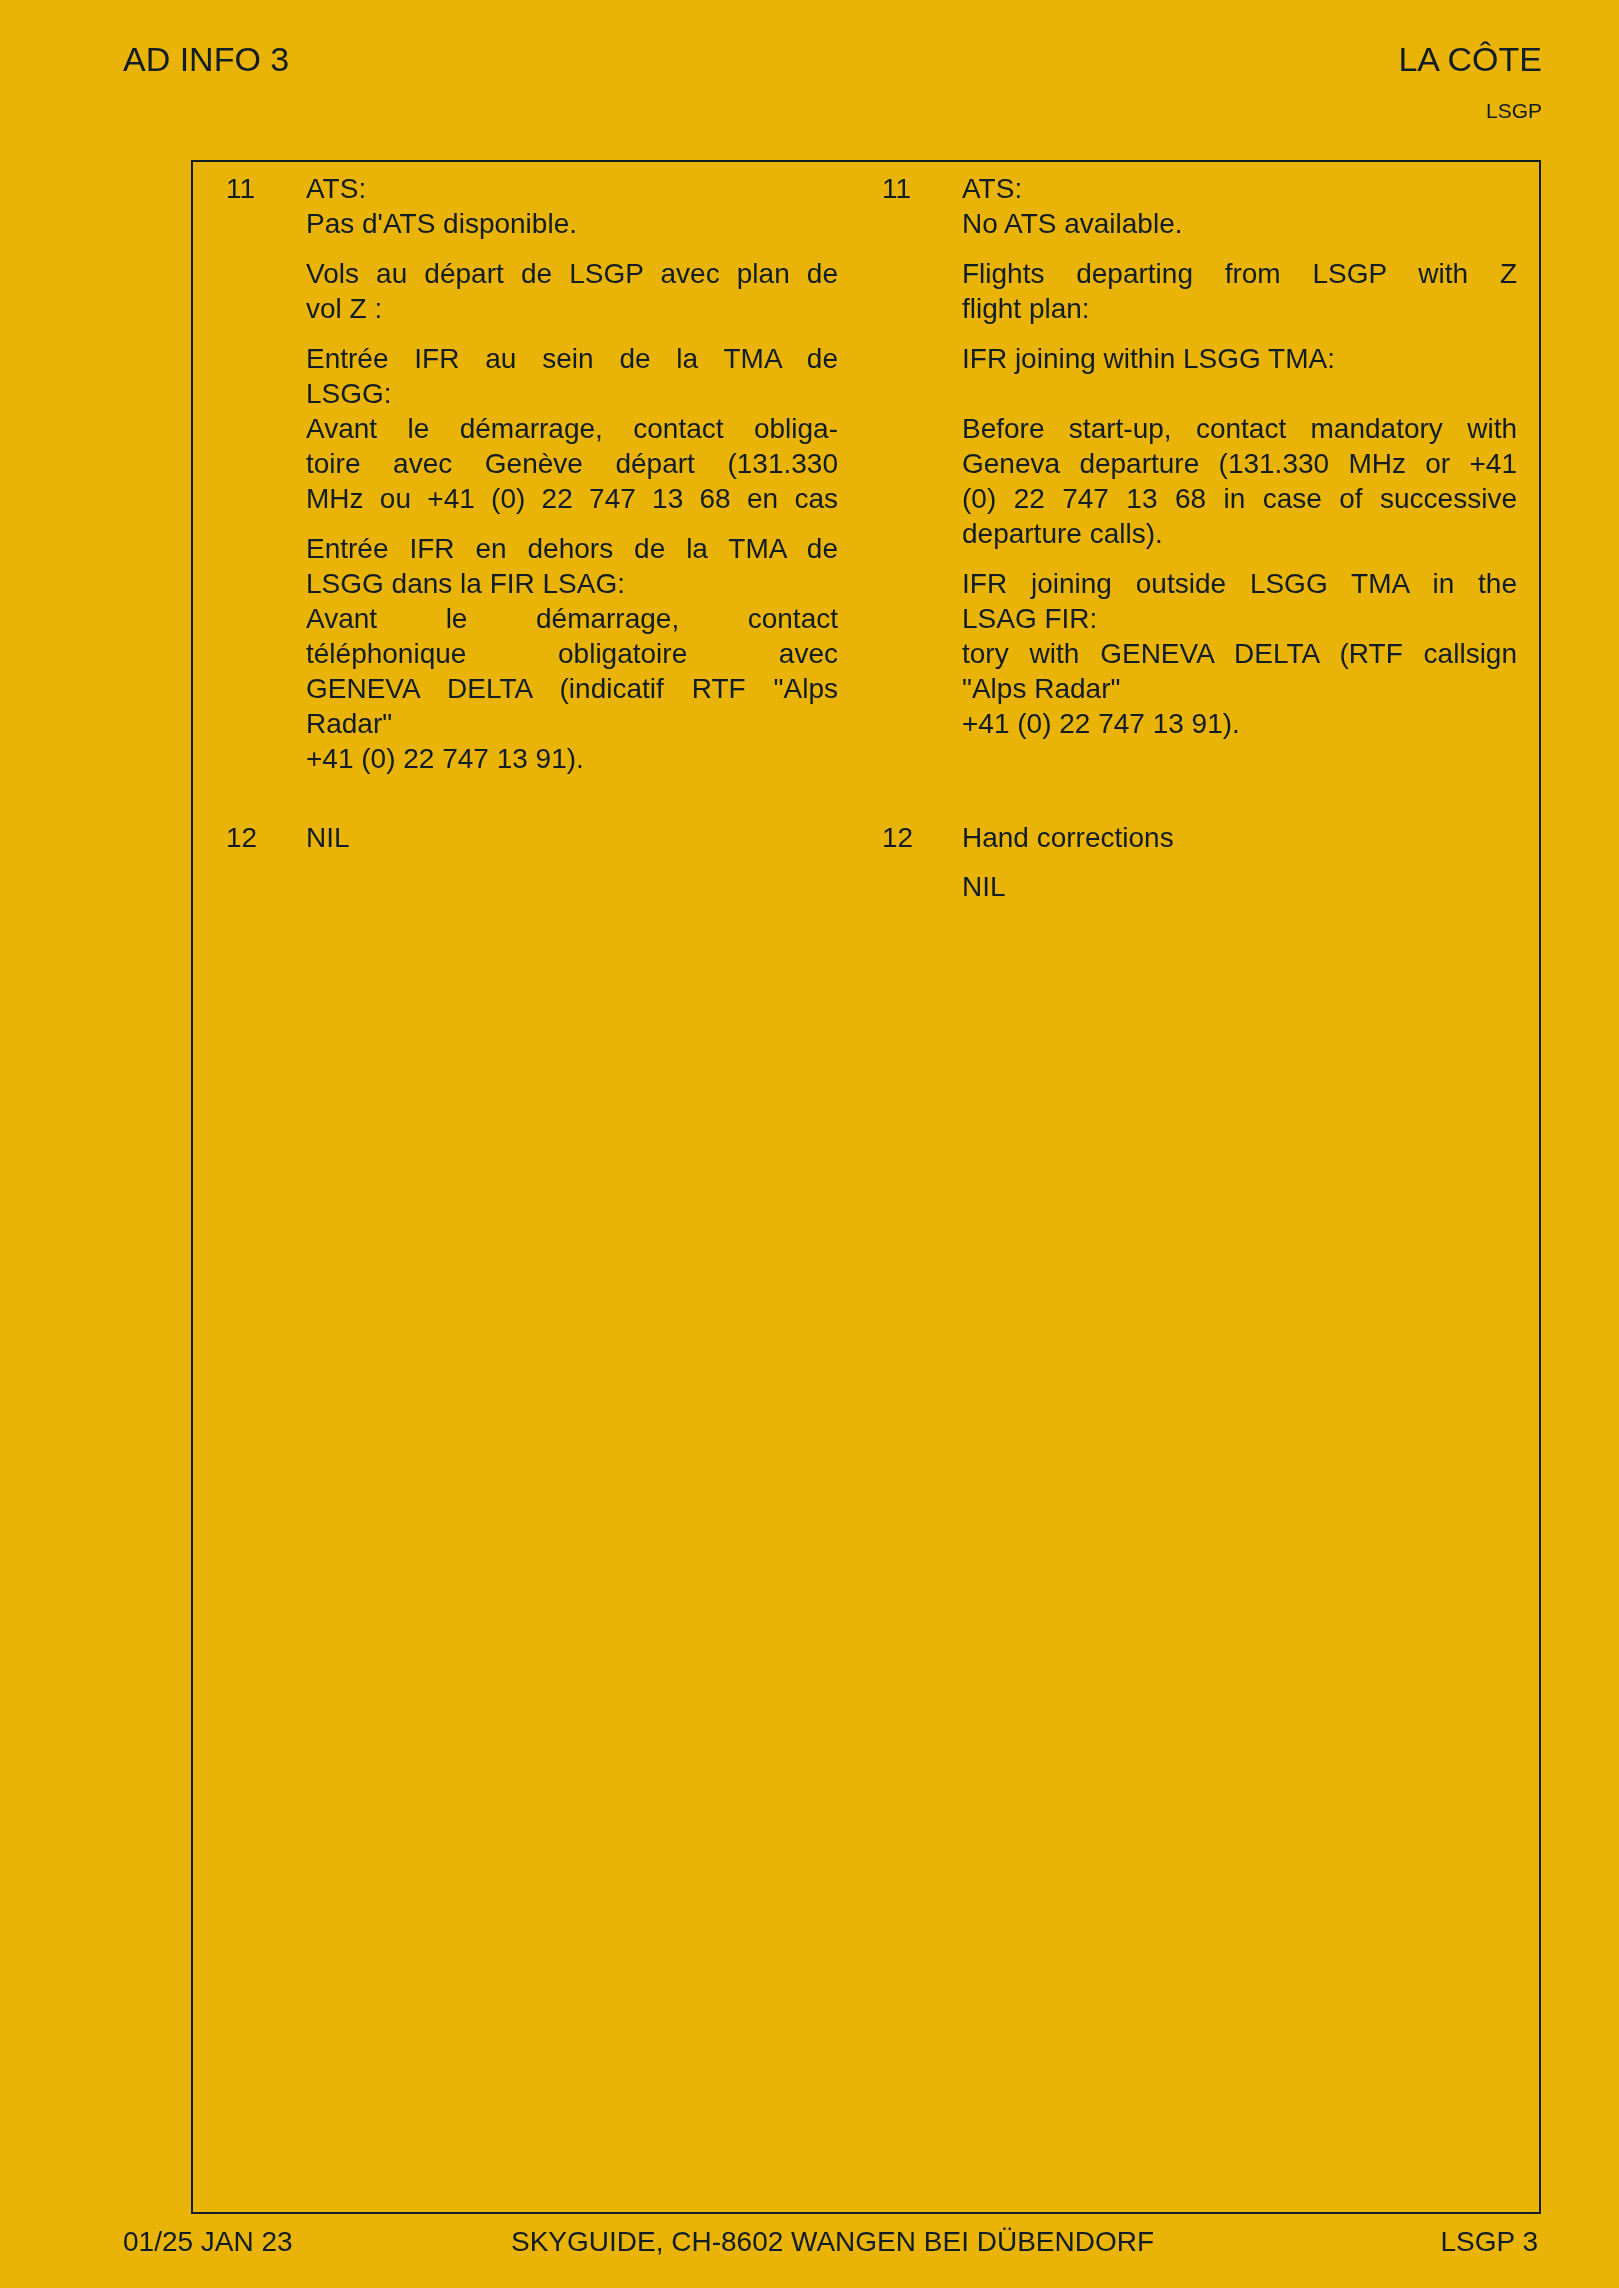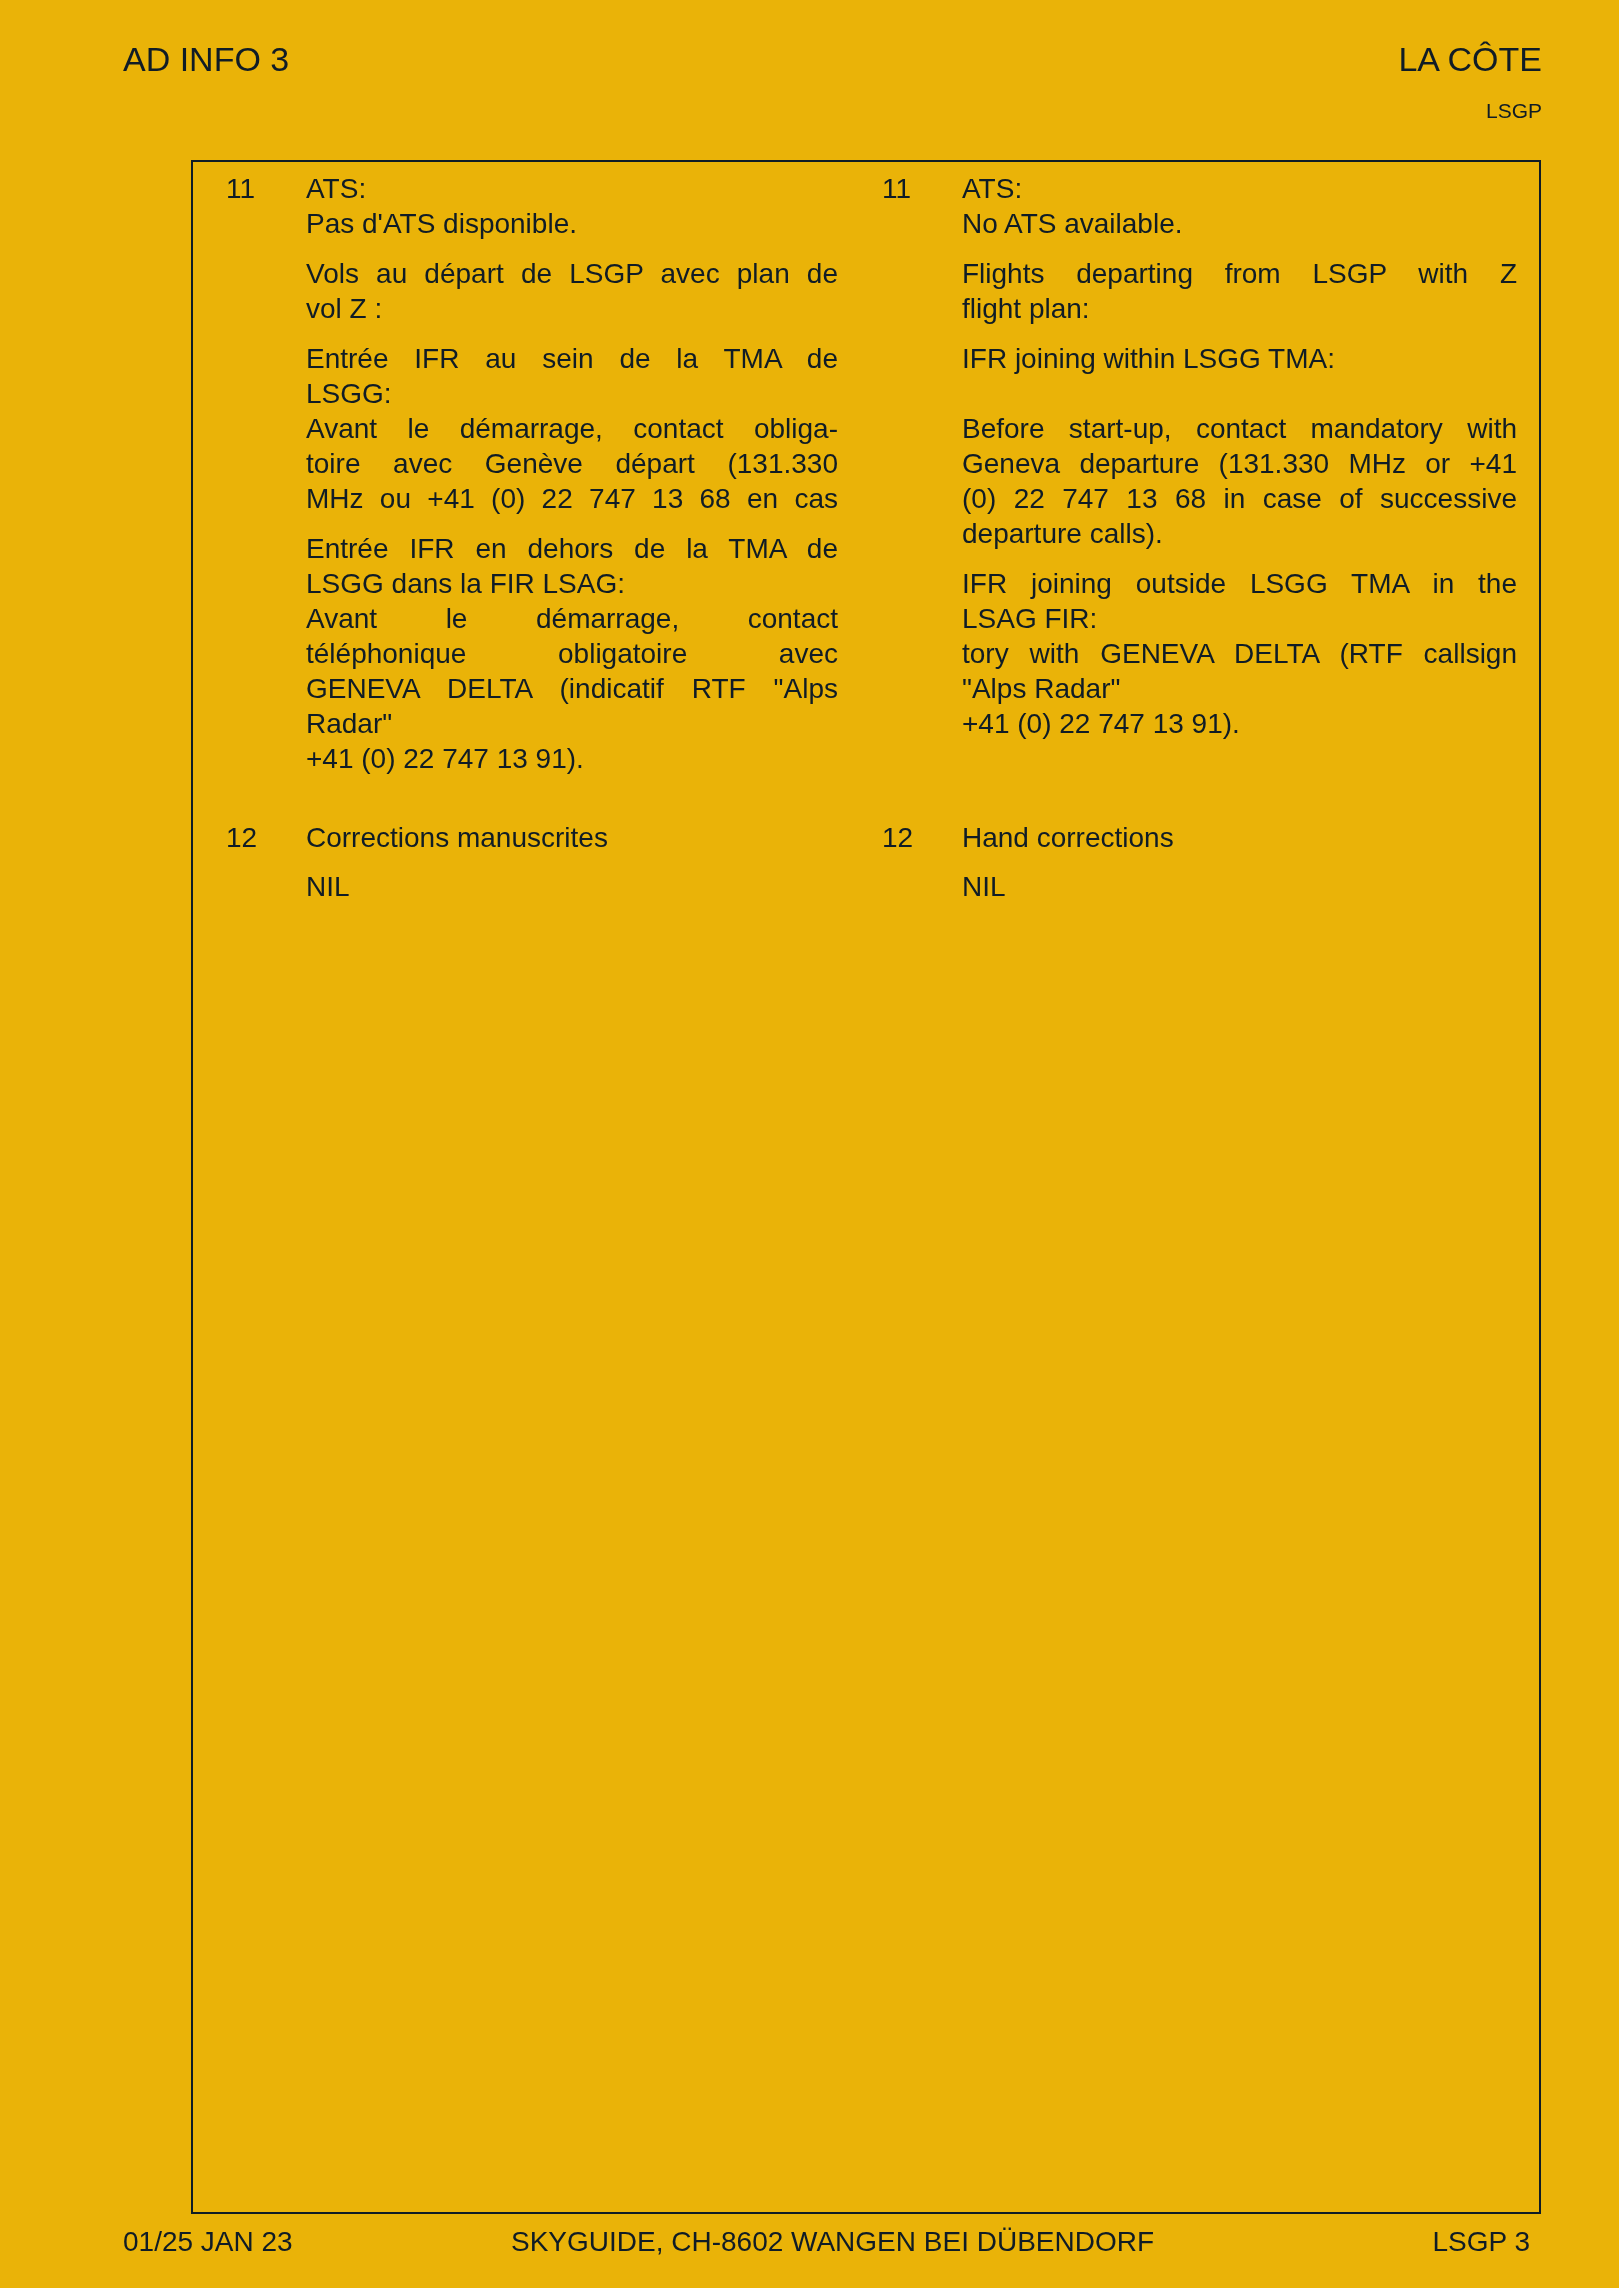--- a/index.html
+++ b/index.html
@@ -78,21 +78,21 @@
   .footer {
     position: absolute;
     left: 123px;
     right: 78px;
     top: 2225px;
     font-size: 28px;
     line-height: 34px;
   }
   .footer .f-left  { position: absolute; left: 0; top: 0; }
   .footer .f-center{ position: absolute; left: 50%; top: 0; transform: translateX(-50%); white-space: nowrap; }
-  .footer .f-right { position: absolute; right: 12px; top: 0; }
+  .footer .f-right { position: absolute; right: 4px; top: 0; }
 </style>
 </head>
 <body>
 
 <div class="page">
 
   <div class="header">
     <div class="header-row">
       <span>AD INFO 3</span>
       <span>LA CÔTE</span>
@@ -156,23 +156,20 @@
               <div class="line j">tory with GENEVA DELTA (RTF callsign</div>
               <div class="line">"Alps Radar"</div>
               <div class="line">+41 (0) 22 747 13 91).</div>
             </div>
           </div>
         </div>
         <div class="cell">
           <div class="num">12</div>
           <div class="body">
             <div class="para">
-              <div class="line">Corrections manuscrites</div>
-            </div>
-            <div class="para">
               <div class="line">NIL</div>
             </div>
           </div>
         </div>
         <div class="cell">
           <div class="num">12</div>
           <div class="body">
             <div class="para">
               <div class="line">Hand corrections</div>
             </div>

